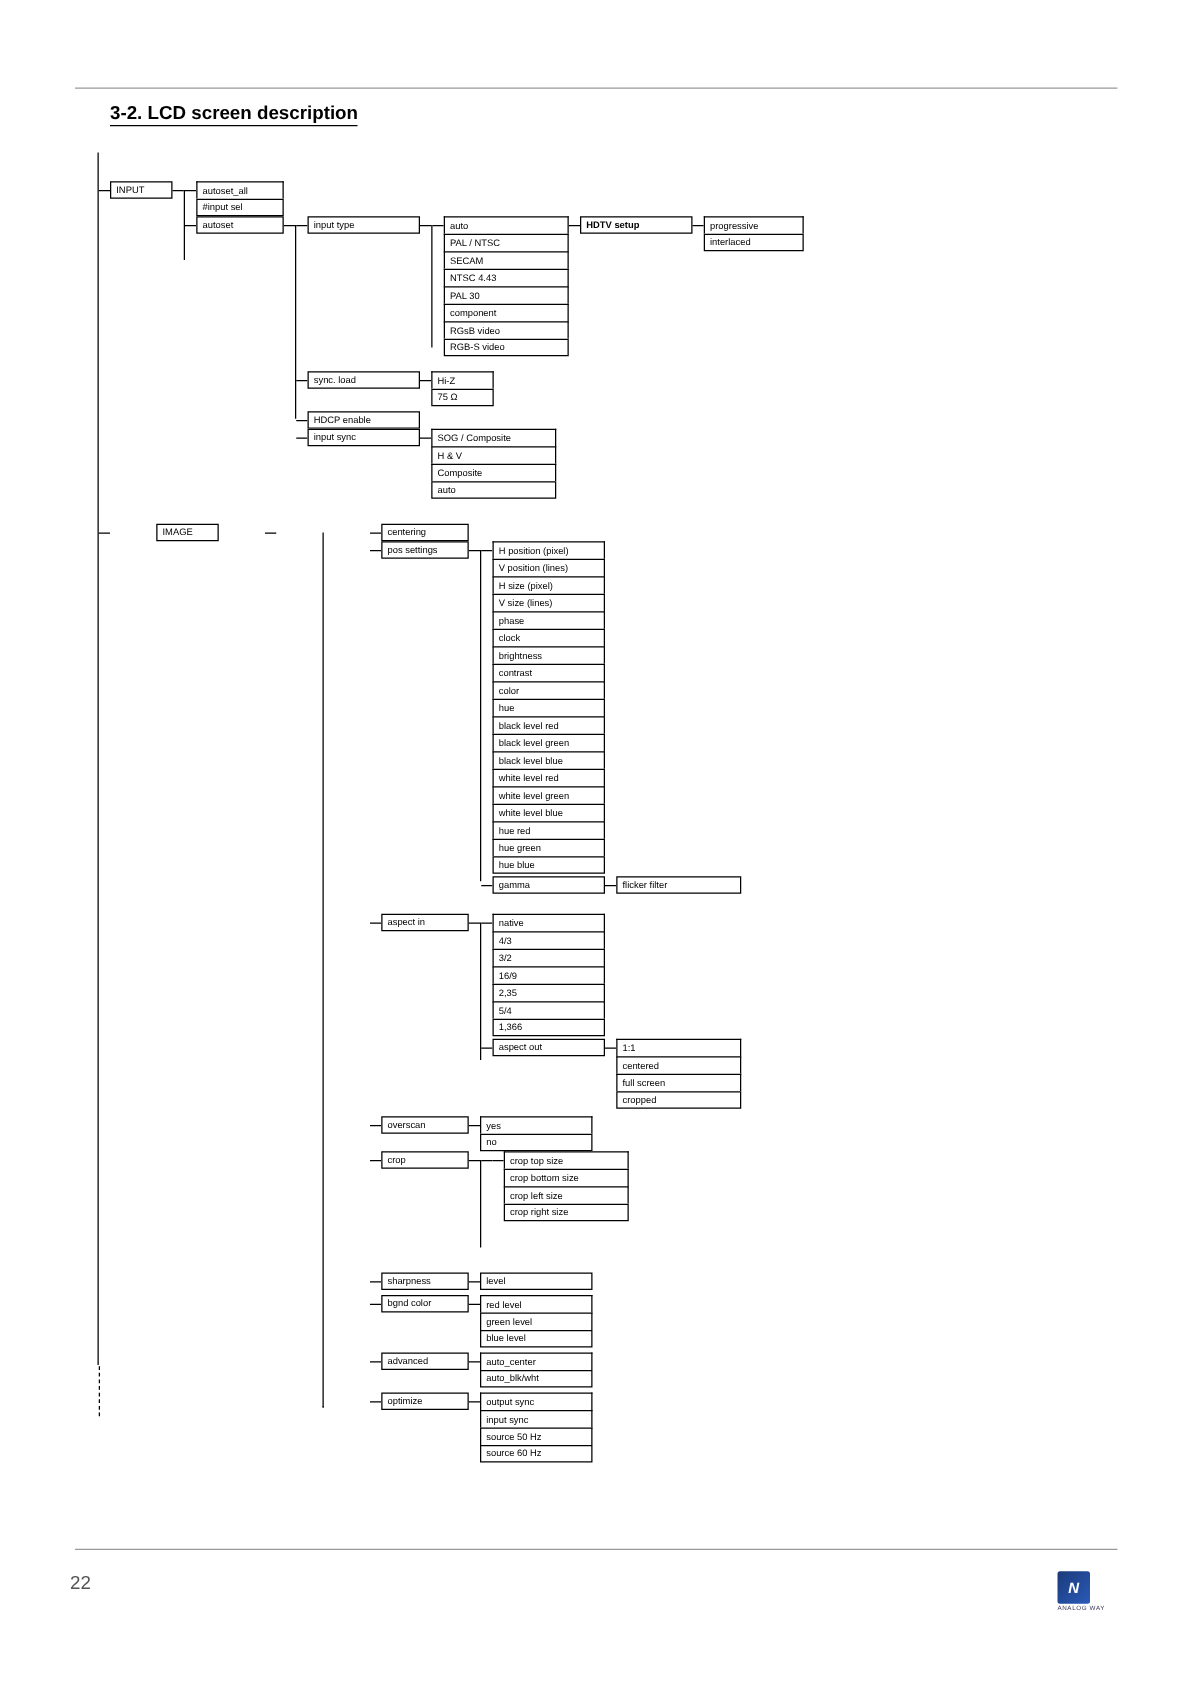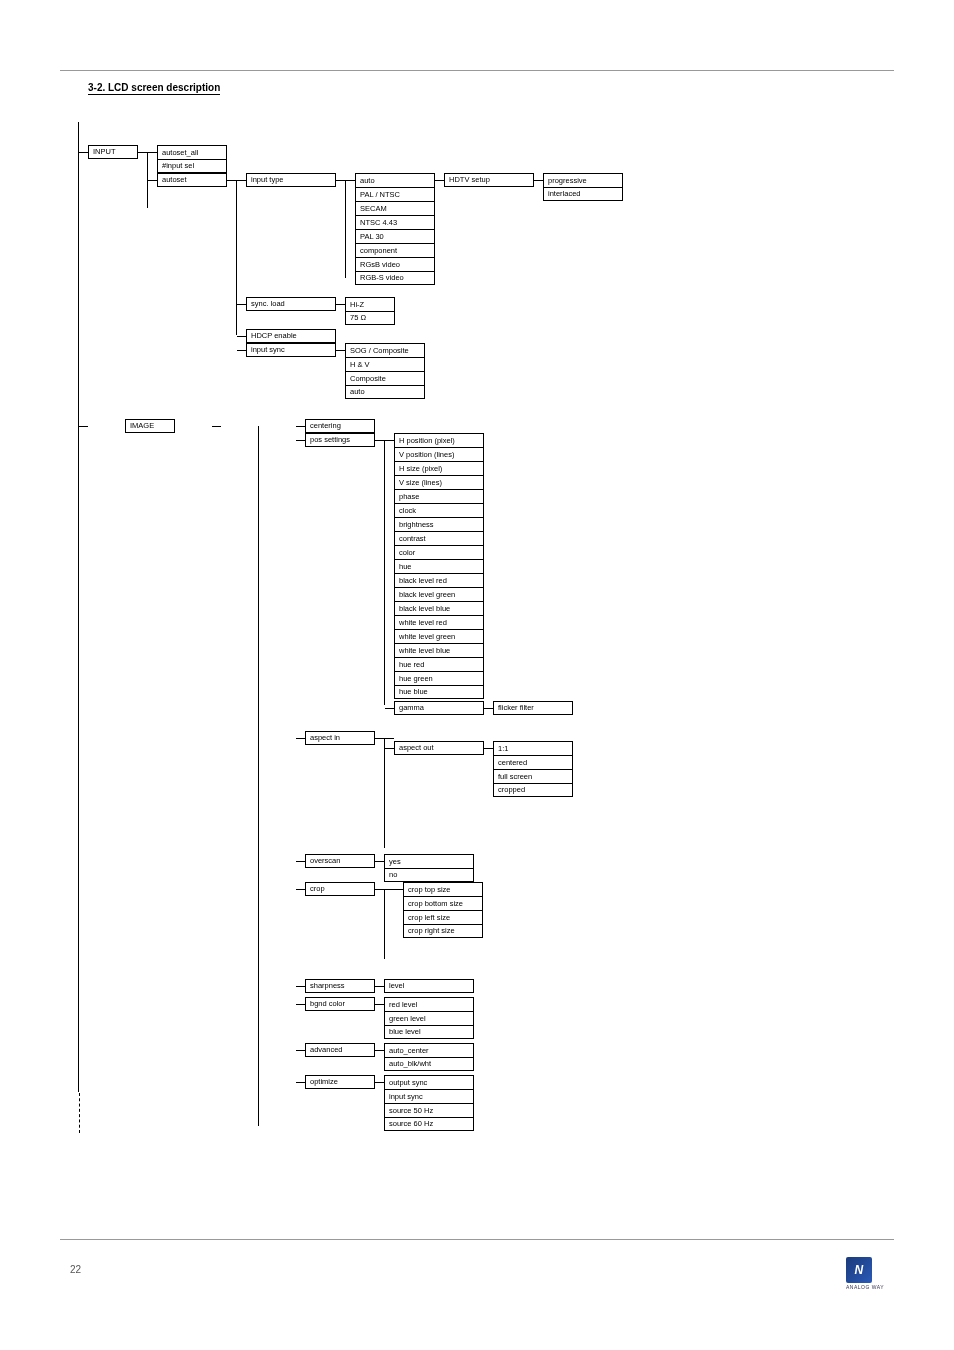--- a/index.html
+++ b/index.html
@@ -17,21 +17,21 @@
     position: absolute;
     left: 60px; right: 60px;
     border-top: 1px solid #999;
   }
   .hr-top { top: 70px; }
   .hr-bot { bottom: 110px; }
   .section-title {
     position: absolute;
     top: 82px;
     left: 88px;
-    font-size: 10px;
+    font-size: 15px;
     font-weight: bold;
     border-bottom: 1px solid #000;
     padding-bottom: 1px;
     text-align: right;
   }
   .diagram {
     position: absolute;
     top: 115px;
     left: 78px;
     width: 780px;
@@ -65,29 +65,29 @@
     background: #000;
     width: 9px;
     flex-shrink: 0;
     margin-top: 7px;
   }
 
   
   .w-root { width: 50px; }
   .w-c1 { width: 70px; }
   .w-c2 { width: 90px; }
-  .w-c3 { width: 80px; }
-  .w-c4 { width: 90px; }
+  .w-c3 { width: 100px; }
+  .w-c4 { width: 90px; font-weight: bold; }
   .w-c5 { width: 80px; }
 
   .footer {
     position: absolute;
     bottom: 75px;
-    left: 70px;
-    font-size: 10px;
+    left: 56px;
+    font-size: 15px;
     color: #555;
   }
   .logo {
     position: absolute;
     bottom: 60px;
     right: 70px;
     text-align: center;
   }
   .logo .mark {
     width: 26px; height: 26px;
@@ -267,20 +267,29 @@
           <div class="child-row" style="margin-top:16px">
             <div class="hstub"></div>
             <div class="node w-c1">aspect in</div>
             <div class="hstub"></div>
             <div>
               <div class="vline" style="height:110px;margin-top:7px;"></div>
             </div>
             <div style="display:flex;flex-direction:column;">
               <div class="child-row">
                   <div class="hstub"></div>
+                <div class="stack">
+                  <div class="node w-c2">native</div>
+                  <div class="node w-c2">4/3</div>
+                  <div class="node w-c2">3/2</div>
+                  <div class="node w-c2">16/9</div>
+                  <div class="node w-c2">2,35</div>
+                  <div class="node w-c2">5/4</div>
+                  <div class="node w-c2">1,366</div>
+                </div>
               </div>
               <div class="child-row" style="margin-top:2px">
                   <div class="hstub"></div>
                 <div class="node w-c2">aspect out</div>
                 <div class="hstub"></div>
                 <div class="stack">
                   <div class="node w-c3">1:1</div>
                   <div class="node w-c3">centered</div>
                   <div class="node w-c3">full screen</div>
                   <div class="node w-c3">cropped</div>

